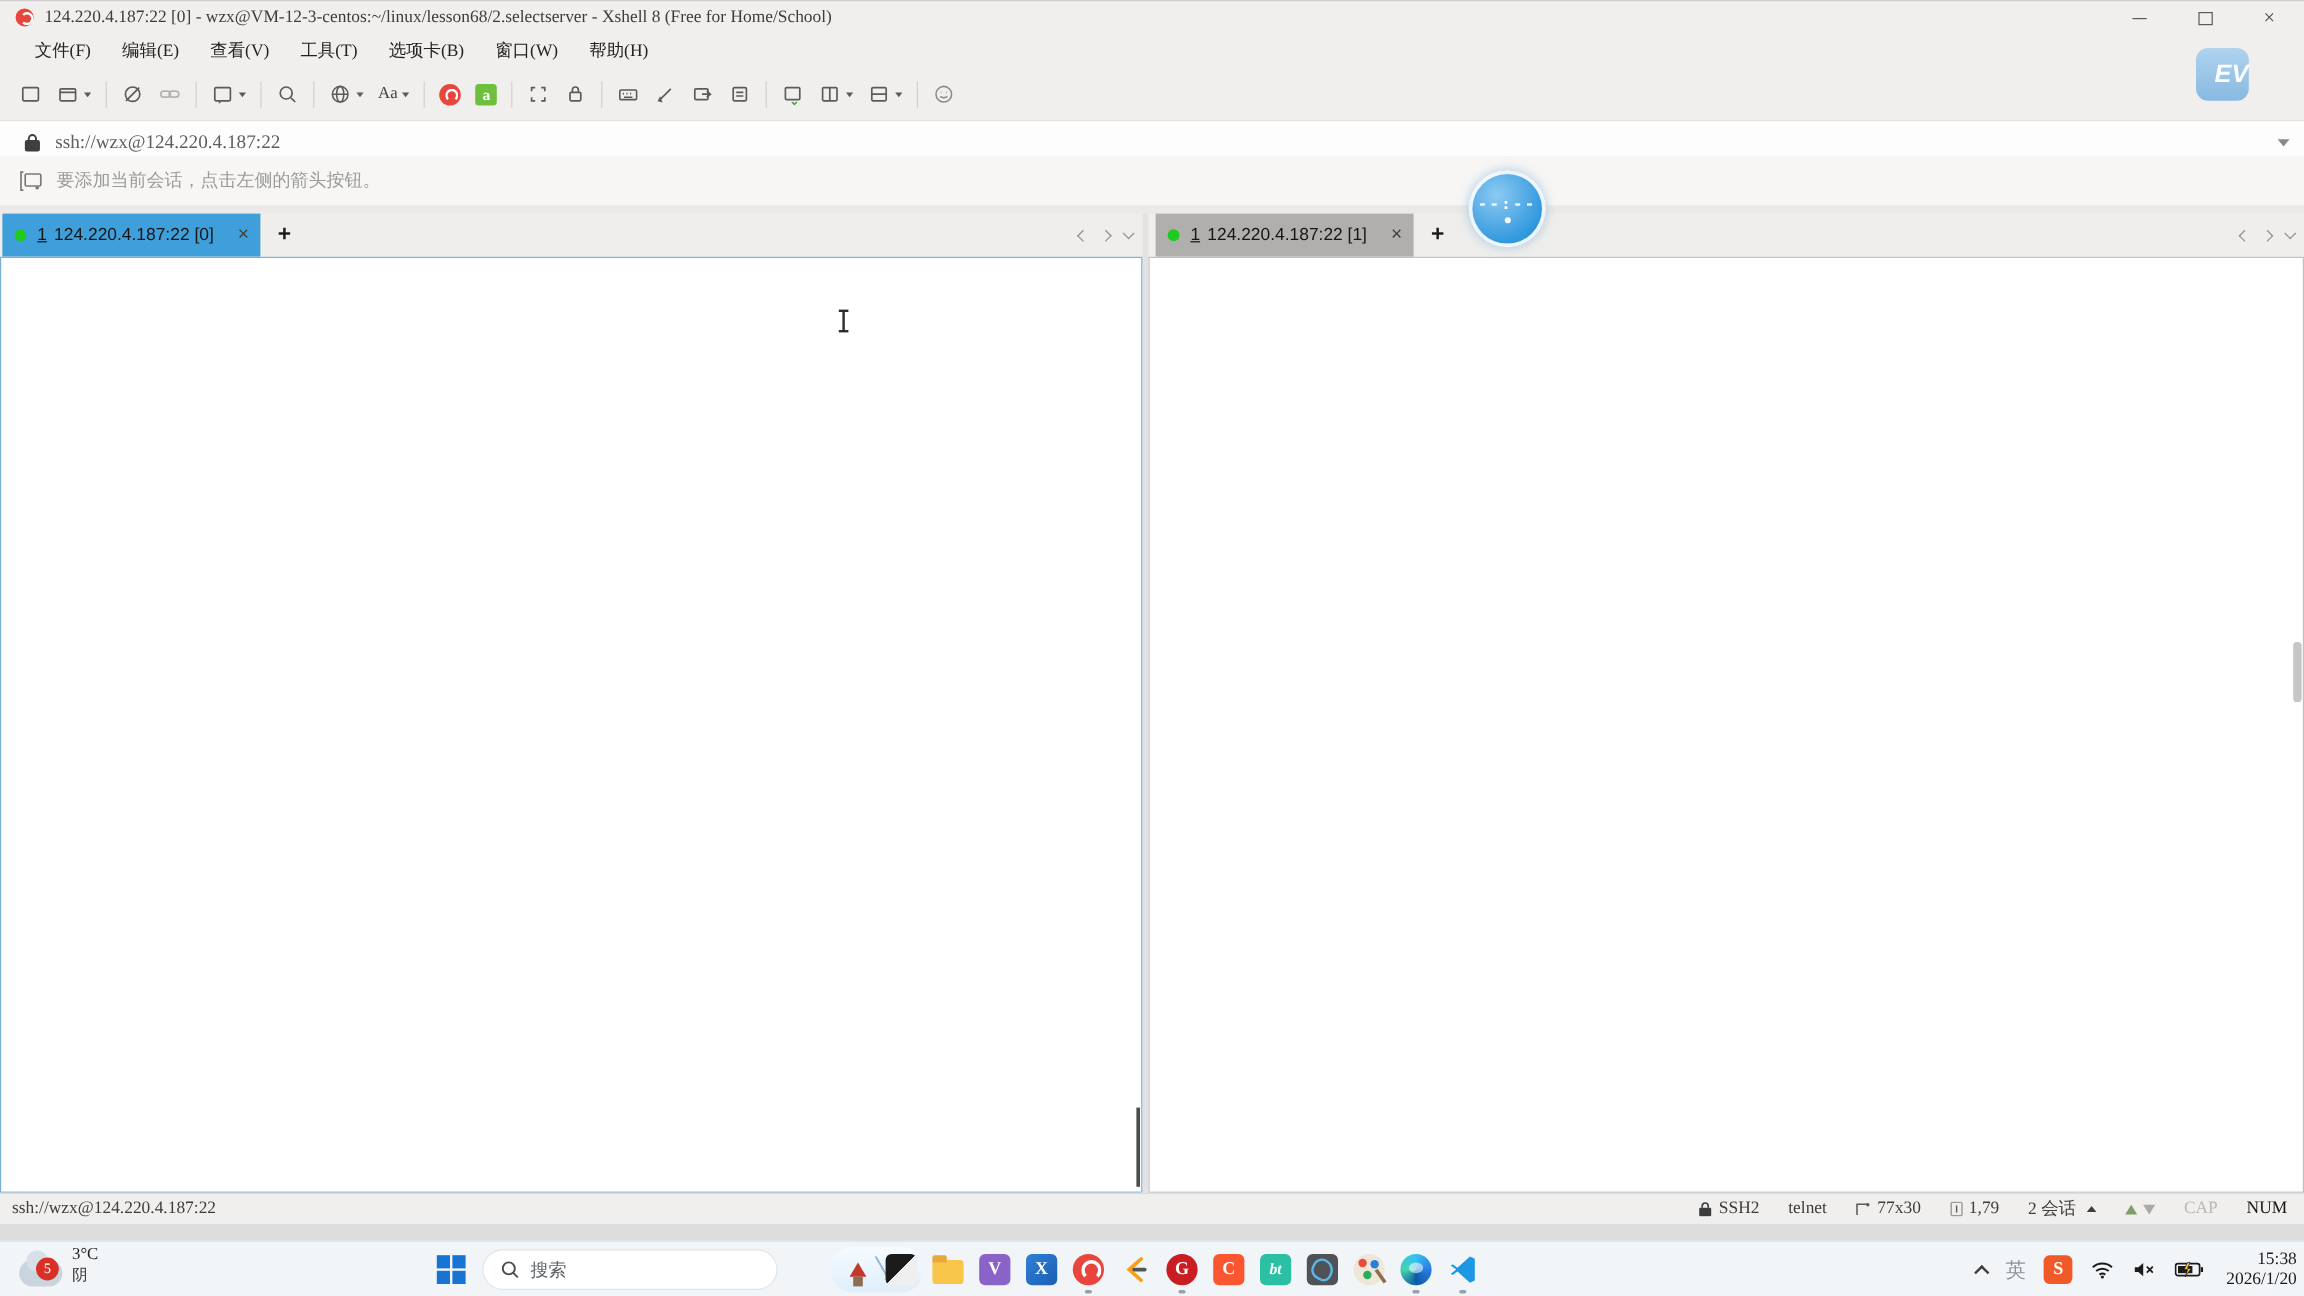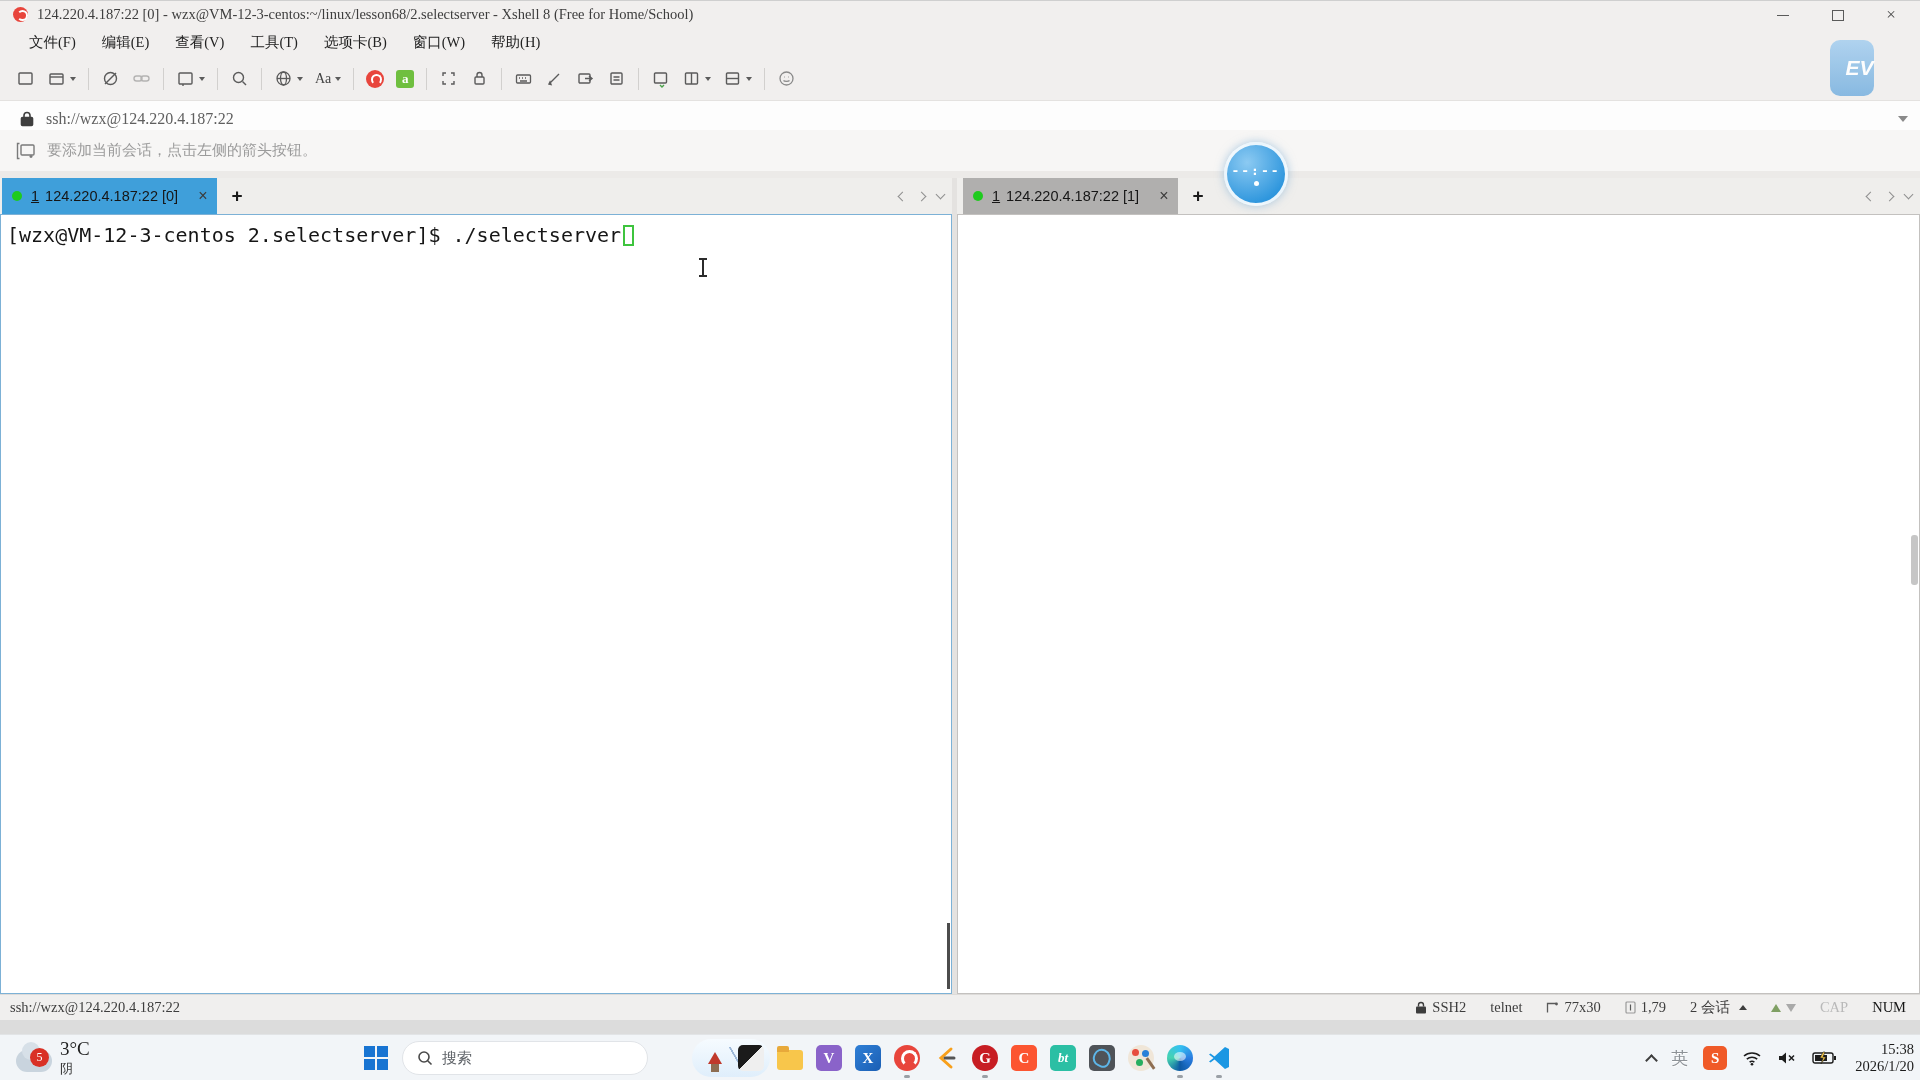--- a/index.html
+++ b/index.html
@@ -100,21 +100,21 @@
   
   .deskstrip { top:1020px; height:14px; background:#dcdcdc; }
   .taskbar { top:1034px; height:46px; background:#f2f5f8; border-top:1px solid #e2e4e6; }
 
   .tb-weather { position:absolute; left:16px; top:3px; display:flex; align-items:flex-start; }
   .wx-cloud { width:36px; height:22px; background:#c9d4de; border-radius:12px; margin-top:12px; position:relative; }
   .wx-cloud::before { content:""; position:absolute; left:6px; top:-8px; width:18px; height:18px; border-radius:50%; background:#d7e0e8; }
   .wx-badge { position:absolute; left:14px; top:-2px; min-width:19px; height:19px; border-radius:50%;
               background:#d93025; color:#fff; font-size:12px; text-align:center; line-height:19px; }
   .wx-text { margin-left:8px; display:flex; flex-direction:column; }
-  .wx-temp { font-size:19px; color:#1f1f1f; }
+  .wx-temp { font-size:14px; color:#1f1f1f; }
   .wx-cond { font-size:13px; color:#3c3c3c; }
 
   .tb-start { position:absolute; left:363px; top:10px; width:26px; height:26px; cursor:pointer; }
   .tb-search { position:absolute; left:402px; top:6px; width:246px; height:34px; background:#ffffff;
                border:1px solid #e1e4e8; border-radius:17px; display:flex; align-items:center; padding-left:14px; }
   .search-text { font-size:15px; color:#5f6368; margin-left:9px; }
 
   .tb-widget { position:absolute; left:692px; top:4px; width:78px; height:38px; border-radius:19px;
                background:linear-gradient(180deg,#f6fbff,#dfeefb); display:flex; align-items:center;
                justify-content:center; gap:6px; overflow:hidden; }
@@ -158,21 +158,21 @@
   .tb-tray { position:absolute; right:6px; top:0; height:46px; display:flex; align-items:center; gap:15px; }
   .tray-chev { width:9px; height:9px; border-left:2px solid #3d3d3d; border-top:2px solid #3d3d3d;
                transform:rotate(45deg); margin-top:4px; }
   .ime { font-size:17px; color:#8d9297; text-shadow:0 1px 0 #fff; }
   .sogou { width:24px; height:24px; border-radius:5px; background:#f05a28; color:#fff; font-weight:bold;
            font-size:15px; display:flex; align-items:center; justify-content:center; }
   .clock { text-align:right; font-size:14.5px; color:#1c1c1c; line-height:17px; margin-left:4px; }
 
   
   .watermark { position:absolute; top:40px; right:46px; display:flex; align-items:center; gap:10px; opacity:.9; }
-  .wm-logo { width:44px; height:56px; border-radius:10px; background:linear-gradient(180deg,#a9d0ef,#7db4e0);
+  .wm-logo { width:44px; height:44px; border-radius:10px; background:linear-gradient(180deg,#a9d0ef,#7db4e0);
              color:#fff; font-weight:bold; font-style:italic; font-size:21px;
              display:flex; align-items:center; justify-content:center;padding-left:15px; }
   .wm-text { font-size:35px; font-weight:700; letter-spacing:2px; color:#c7ccd2; text-shadow:0 1px 0 #fff; }
 
   .bubble { position:absolute; left:1224px; top:142px; width:64px; height:64px; border-radius:50%;
             background:radial-gradient(circle at 35% 30%, #8ccaf2, #2e96dd 75%);
             border:3px solid rgba(255,255,255,.9); box-shadow:0 0 10px rgba(120,170,210,.6);
             display:flex; flex-direction:column; align-items:center; justify-content:center; cursor:pointer; }
   .bubble-timer { color:#fff; font-size:13px; font-weight:bold; letter-spacing:2px;
                   font-family:"DejaVu Sans Mono", monospace; }
@@ -357,21 +357,20 @@
         <span class="tab-close">×</span>
       </div>
       <span class="newtab">+</span>
       <span class="tab-chevs">
         <span class="cv cv-l"></span>
         <span class="cv cv-r"></span>
         <span class="cv cv-d"></span>
       </span>
     </div>
     <div class="term term-left">
-      <div class="term-line"><span>[wzx@VM-12-3-centos 2.selectserver]$ </span><span>./selectserver</span><span class="cursor-box"></span></div>
       <span class="ibeam"></span>
       <span class="scroll-thumb-left"></span>
     </div>
   </div>
 
   <div class="pane-gap"></div>
 
   <div class="pane pane-right">
     <div class="tabbar">
       <div class="tab tab-inactive" style="margin-left:6px">

